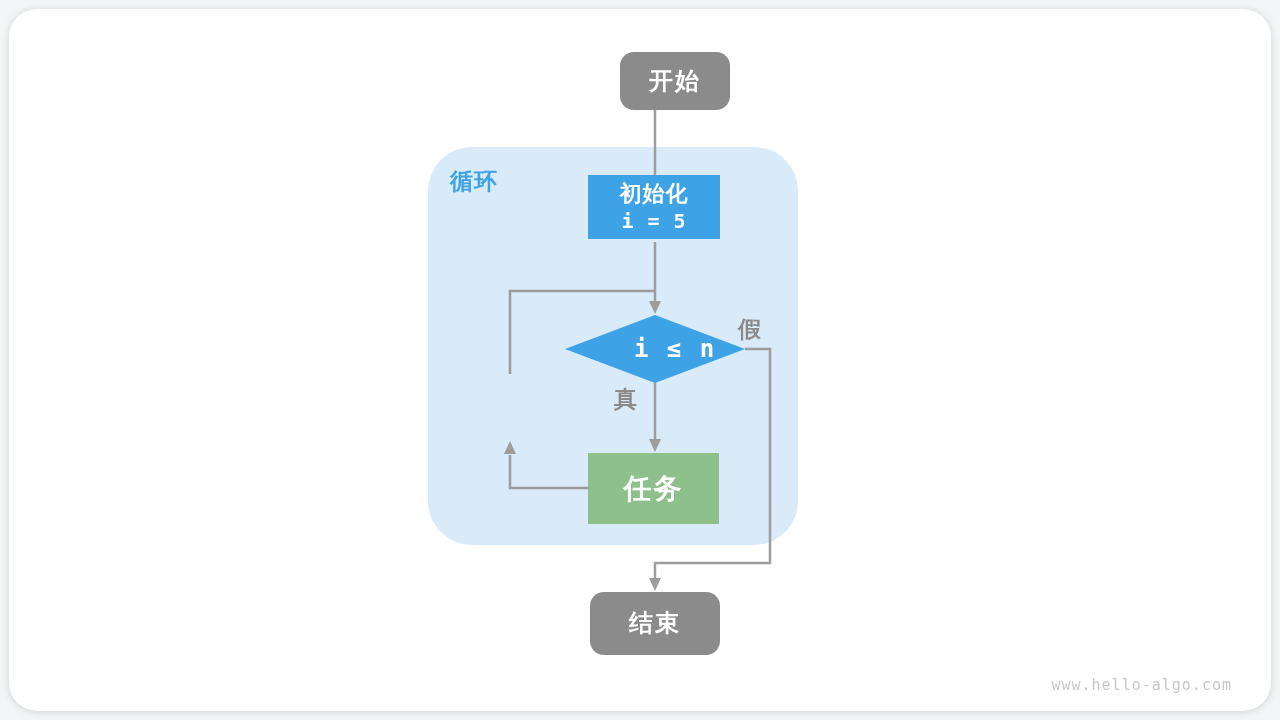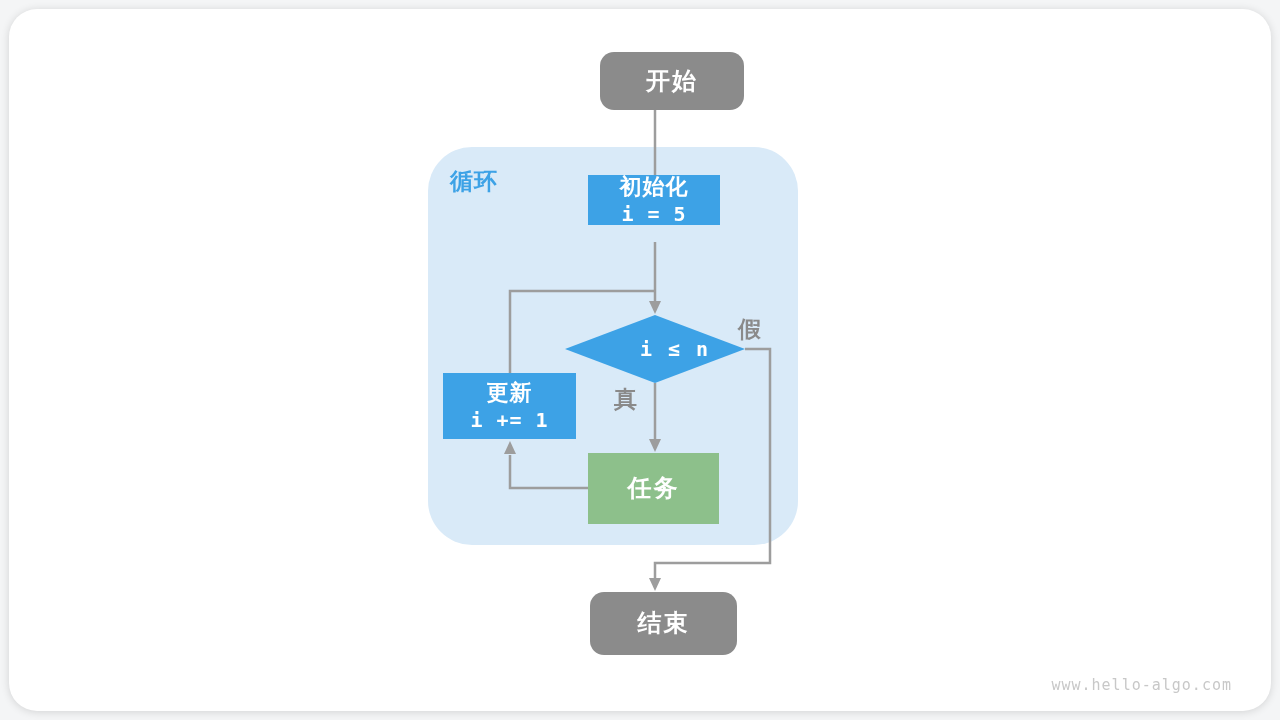--- a/index.html
+++ b/index.html
@@ -54,45 +54,45 @@
     text-align: center;
     line-height: 1.35;
   }
   .terminal {
     background: #8B8B8B;
     border-radius: 14px;
     font-size: 24px;
     letter-spacing: 2px;
   }
   .process { background: #3DA2E6; font-size: 22px; letter-spacing: 1px; }
-  .task    { background: #8DC08B; font-size: 24px; letter-spacing: 2px; }
-  .node-start  { left: 600px; top: 52px;  width: 144px; height: 58px; }
-  .node-init   { left: 588px; top: 175px; width: 132px; height: 50px; }
+  .task    { background: #8DC08B; font-size: 28px; letter-spacing: 2px; }
+  .node-start  { left: 620px; top: 52px;  width: 110px; height: 58px; }
+  .node-init   { left: 588px; top: 175px; width: 132px; height: 64px; }
   .node-update { left: 443px; top: 373px; width: 133px; height: 66px; }
   .node-task   { left: 588px; top: 453px; width: 131px; height: 71px; }
-  .node-end    { left: 590px; top: 592px; width: 147px; height: 63px; }
+  .node-end    { left: 590px; top: 592px; width: 130px; height: 63px; }
   .diamond {
     position: absolute;
     left: 565px; top: 315px;
     width: 180px; height: 68px;
     background: #3DA2E6;
     clip-path: polygon(50% 0, 100% 50%, 50% 100%, 0 50%);
     display: flex;
     align-items: center;
     justify-content: center;
     color: #fff;
     font-weight: bold;
   }
   .code {
     font-family: "DejaVu Sans Mono", "Liberation Mono", monospace;
     font-weight: bold;
     font-size: 20px;
     letter-spacing: 1px;
   }
-  .diamond .code { font-size: 20px; letter-spacing: 2px; margin-left: 40px; }
+  .diamond .code { font-size: 24px; letter-spacing: 2px; margin-left: 40px; }
   .branch-label {
     position: absolute;
     font-size: 23px;
     font-weight: bold;
     color: #8A8A8A;
   }
   .label-true  { left: 614px; top: 384px; }
   .label-false { left: 738px; top: 314px; }
   .watermark {
     position: absolute;
@@ -138,24 +138,20 @@
     <span class="code">i = 5</span>
   </div>
 
   <div class="diamond">
     <span class="code">i ≤ n</span>
   </div>
 
   <div class="branch-label label-false">假</div>
   <div class="branch-label label-true">真</div>
 
-  <div class="node process node-update">
-    <span>更新</span>
-    <span class="code">i += 1</span>
-  </div>
 
   <div class="node task node-task">
     <span>任务</span>
   </div>
 
   <div class="node terminal node-end">
     <span>结束</span>
   </div>
 
   <div class="watermark">www.hello-algo.com</div>

